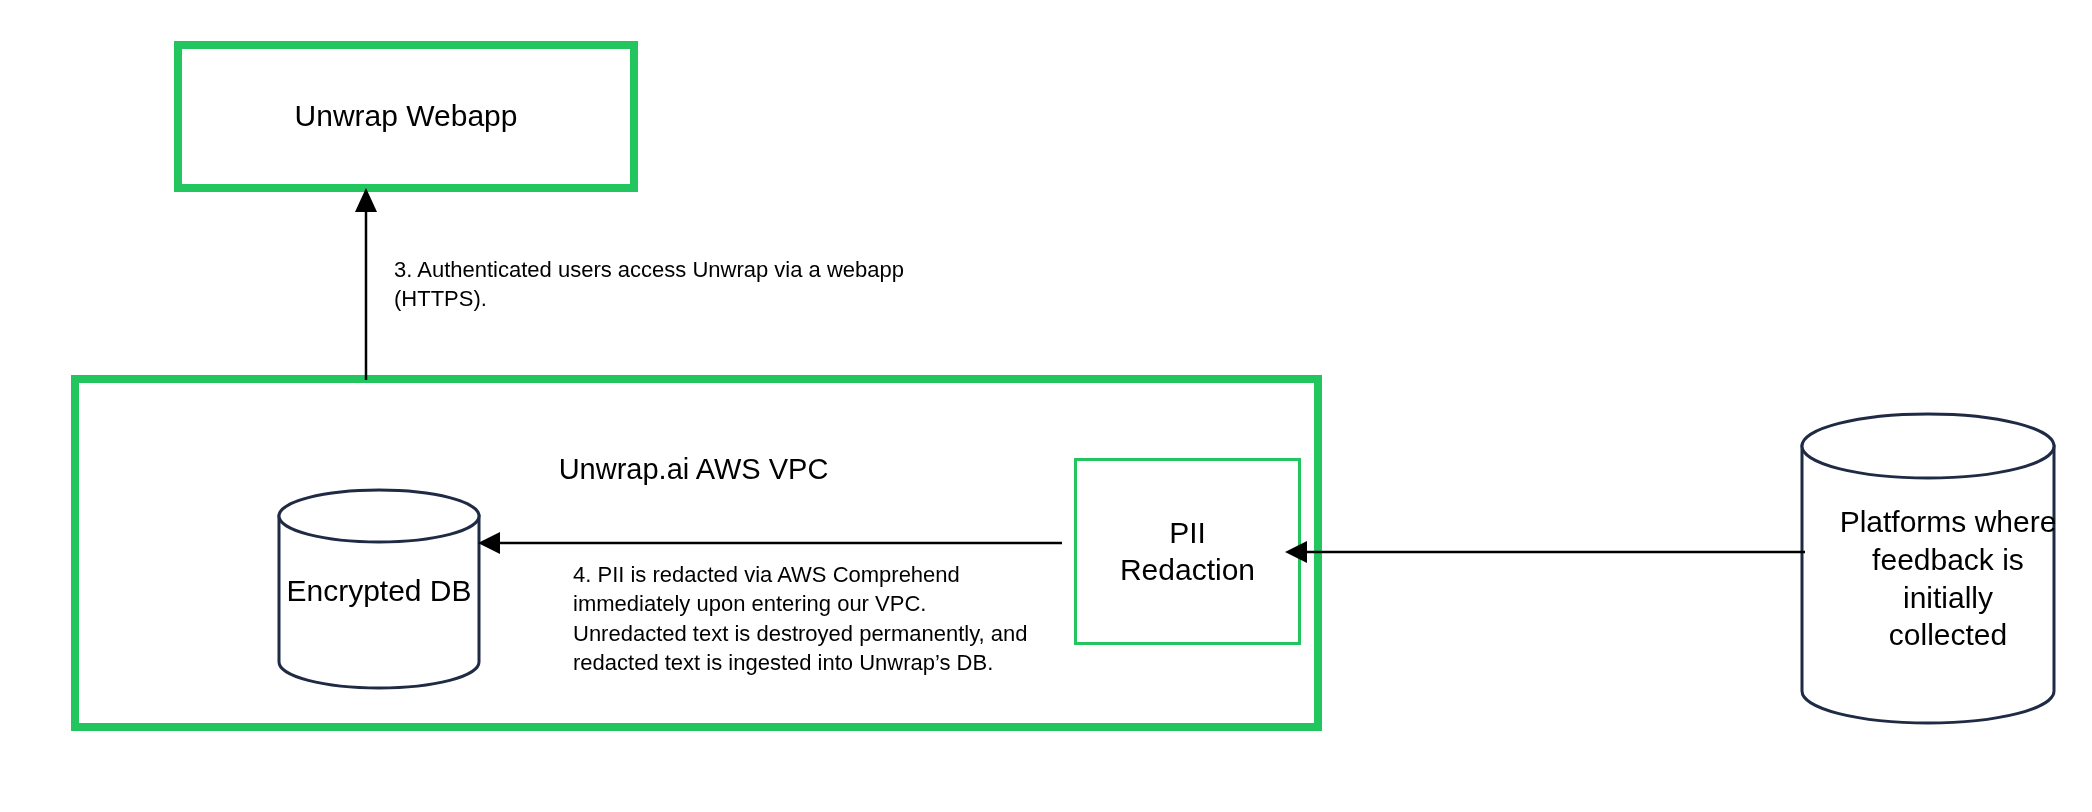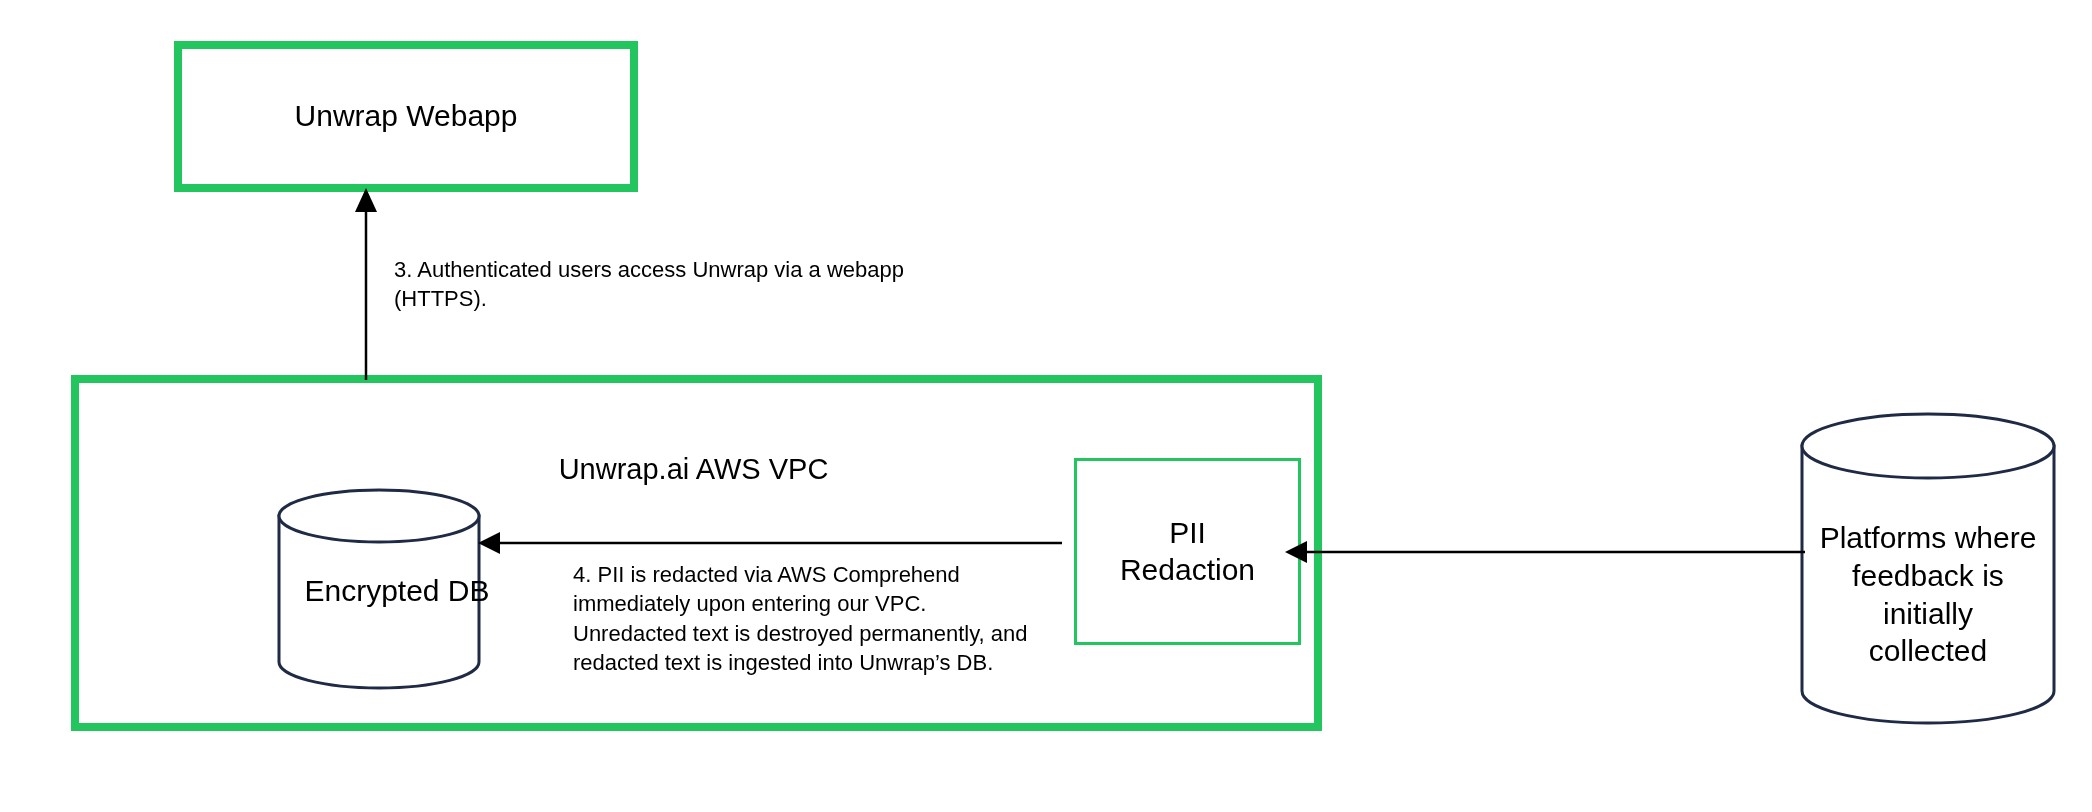--- a/index.html
+++ b/index.html
@@ -119,30 +119,29 @@
     line-height: 1.26;
     color: #000000;
     white-space: pre-line;
     z-index: 5;
   }
   #db-cylinder {
     left: 277px;
     top: 488px;
     width: 204px;
     height: 202px;
-    padding-left: 36px;
   }
   #db-cylinder .cyl-label { top: 84px; }
   #platforms-cylinder {
     left: 1800px;
     top: 412px;
     width: 256px;
     height: 313px;
   }
-  #platforms-cylinder .cyl-label { top: 107px; }
+  #platforms-cylinder .cyl-label { top: 91px; margin-left: 20px; }
 
   
   .connector {
     position: absolute;
     z-index: 5;
     overflow: visible;
   }
   #arrow-platforms-to-pii { left: 1285px; top: 530px; width: 520px; height: 44px; }
   #arrow-pii-to-db       { left: 478px;  top: 521px; width: 584px; height: 44px; }
   #arrow-vpc-to-webapp   { left: 344px;  top: 188px; width: 44px;  height: 192px; }

